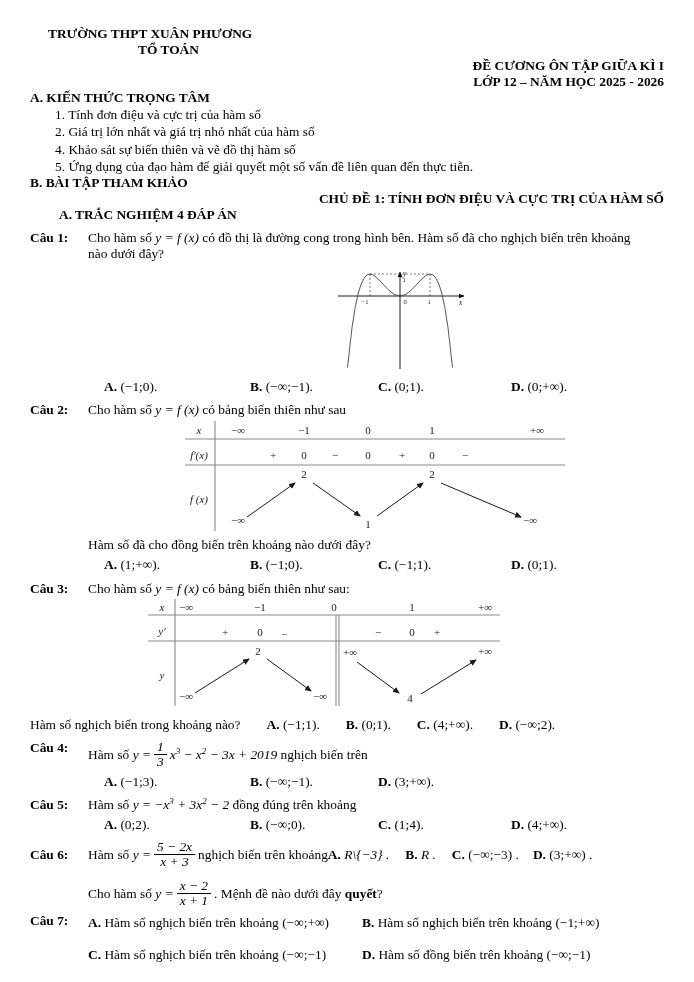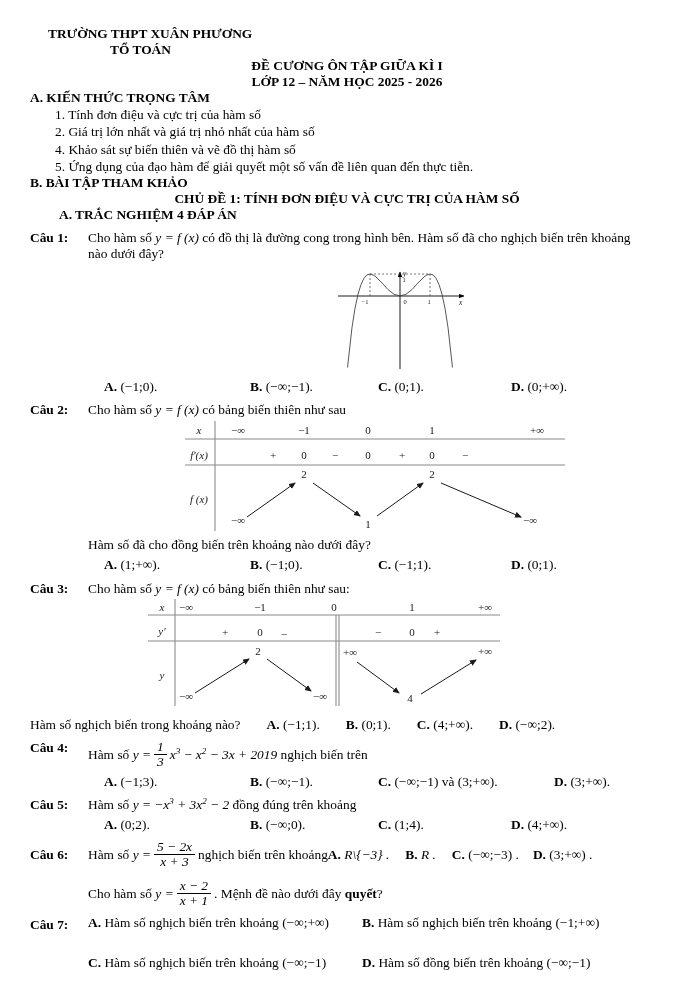--- a/index.html
+++ b/index.html
@@ -3,44 +3,44 @@
 <meta charset="utf-8">
 <style>
   html,body{margin:0;padding:0;background:#fff;}
   body{
     width:694px;height:982px;box-sizing:border-box;
     padding:26px 30px 0 30px;overflow:hidden;
     color:#000;font-family:"Liberation Serif",serif;
     font-size:13.4px;line-height:1.2;
   }
   .b{font-weight:bold}
-  .ctr{text-align:center}
+  .ctr{text-align:right}
   .m{font-style:italic}
   .hdr-left{margin-left:18px}
-  .hdr-dept{margin-left:80px}
+  .hdr-dept{margin-left:108px}
   .list{margin-left:25px}
   .list div{margin-top:1px}
   .subhead{margin-left:29px}
   .q{display:flex;margin-top:7px}
   .ql{flex:0 0 58px;font-weight:bold}
   .qb{flex:1}
   .opts{display:flex;padding-left:16px;margin-top:4px}
   .o{white-space:nowrap}
   .o1{width:146px}.o2{width:128px}.o3{width:133px}
   .ol{font-weight:bold}
   sup{font-size:9px;line-height:0}
   .frac{display:inline-block;vertical-align:middle;text-align:center;line-height:1.08;margin:0 3px;font-style:italic}
   .frac .fn{display:block;padding:0 3px;border-bottom:1px solid #000}
   .frac .fd{display:block;padding:0 3px}
   .graph-wrap{margin:4px 0 2px 240px}
   .tbl2-wrap{margin:3px 0 0 97px}
   .tbl3-wrap{margin:2px 0 0 60px}
   .inline-opts{display:flex;margin-top:5px}
   .inline-opts .gap{margin-left:26px}
-  .grid2{display:grid;grid-template-columns:274px 1fr;row-gap:24px;margin-top:6px}
+  .grid2{display:grid;grid-template-columns:274px 1fr;row-gap:16px;margin-top:6px}
   svg text{font-family:"Liberation Serif",serif;fill:#1a1a1a}
   .vt line{stroke:#8a8a8a;stroke-width:1.1}
   .vt .arr{stroke:#1a1a1a;stroke-width:1}
   .baseline-row{display:flex;align-items:center;flex-wrap:nowrap;white-space:nowrap}
 </style>
 </head>
 <body>
 
 <div>
   <div class="b hdr-left">TRƯỜNG THPT XUÂN PHƯƠNG</div>
@@ -223,21 +223,20 @@
       <span class="frac">
           <span class="fn">1</span>
           <span class="fd">3</span>
         </span>
       <span class="m"><span>x</span><sup>3</sup><span> − x</span><sup>2</sup><span> − 3x + 2019</span></span>&nbsp;
       <span>nghịch biến trên</span>
     </div>
     <div class="opts">
       <span class="o o1"><span class="ol">A.</span> <span>(−1;3).</span></span>
       <span class="o o2"><span class="ol">B.</span> <span>(−∞;−1).</span></span>
-      <span class="o" style="width:176px"><span class="ol">C.</span> <span>(−∞;−1) và (3;+∞).</span></span>
       <span class="o"><span class="ol">D.</span> <span>(3;+∞).</span></span>
     </div>
   </div>
 </div>
 
 <div class="q">
   <span class="ql">Câu 5:</span>
   <div class="qb">
     <span>
       <span>Hàm số</span>

